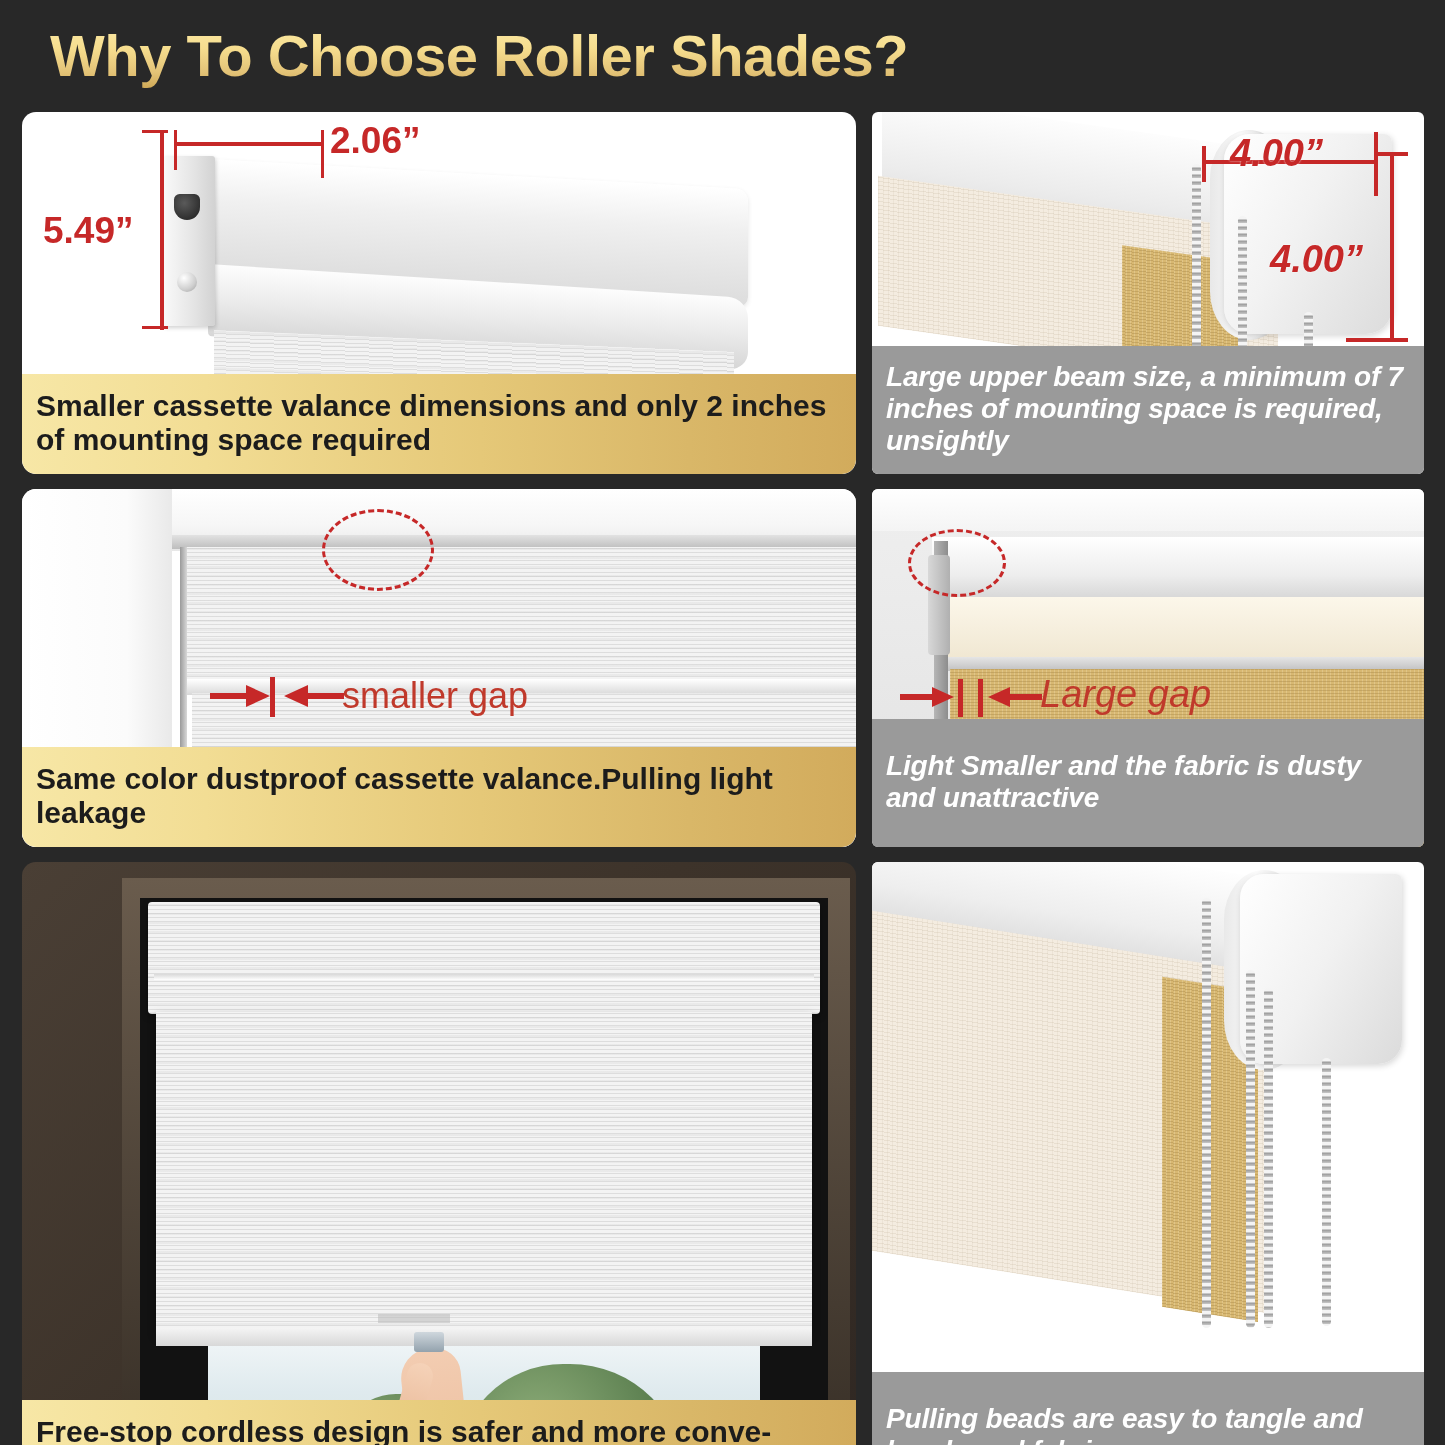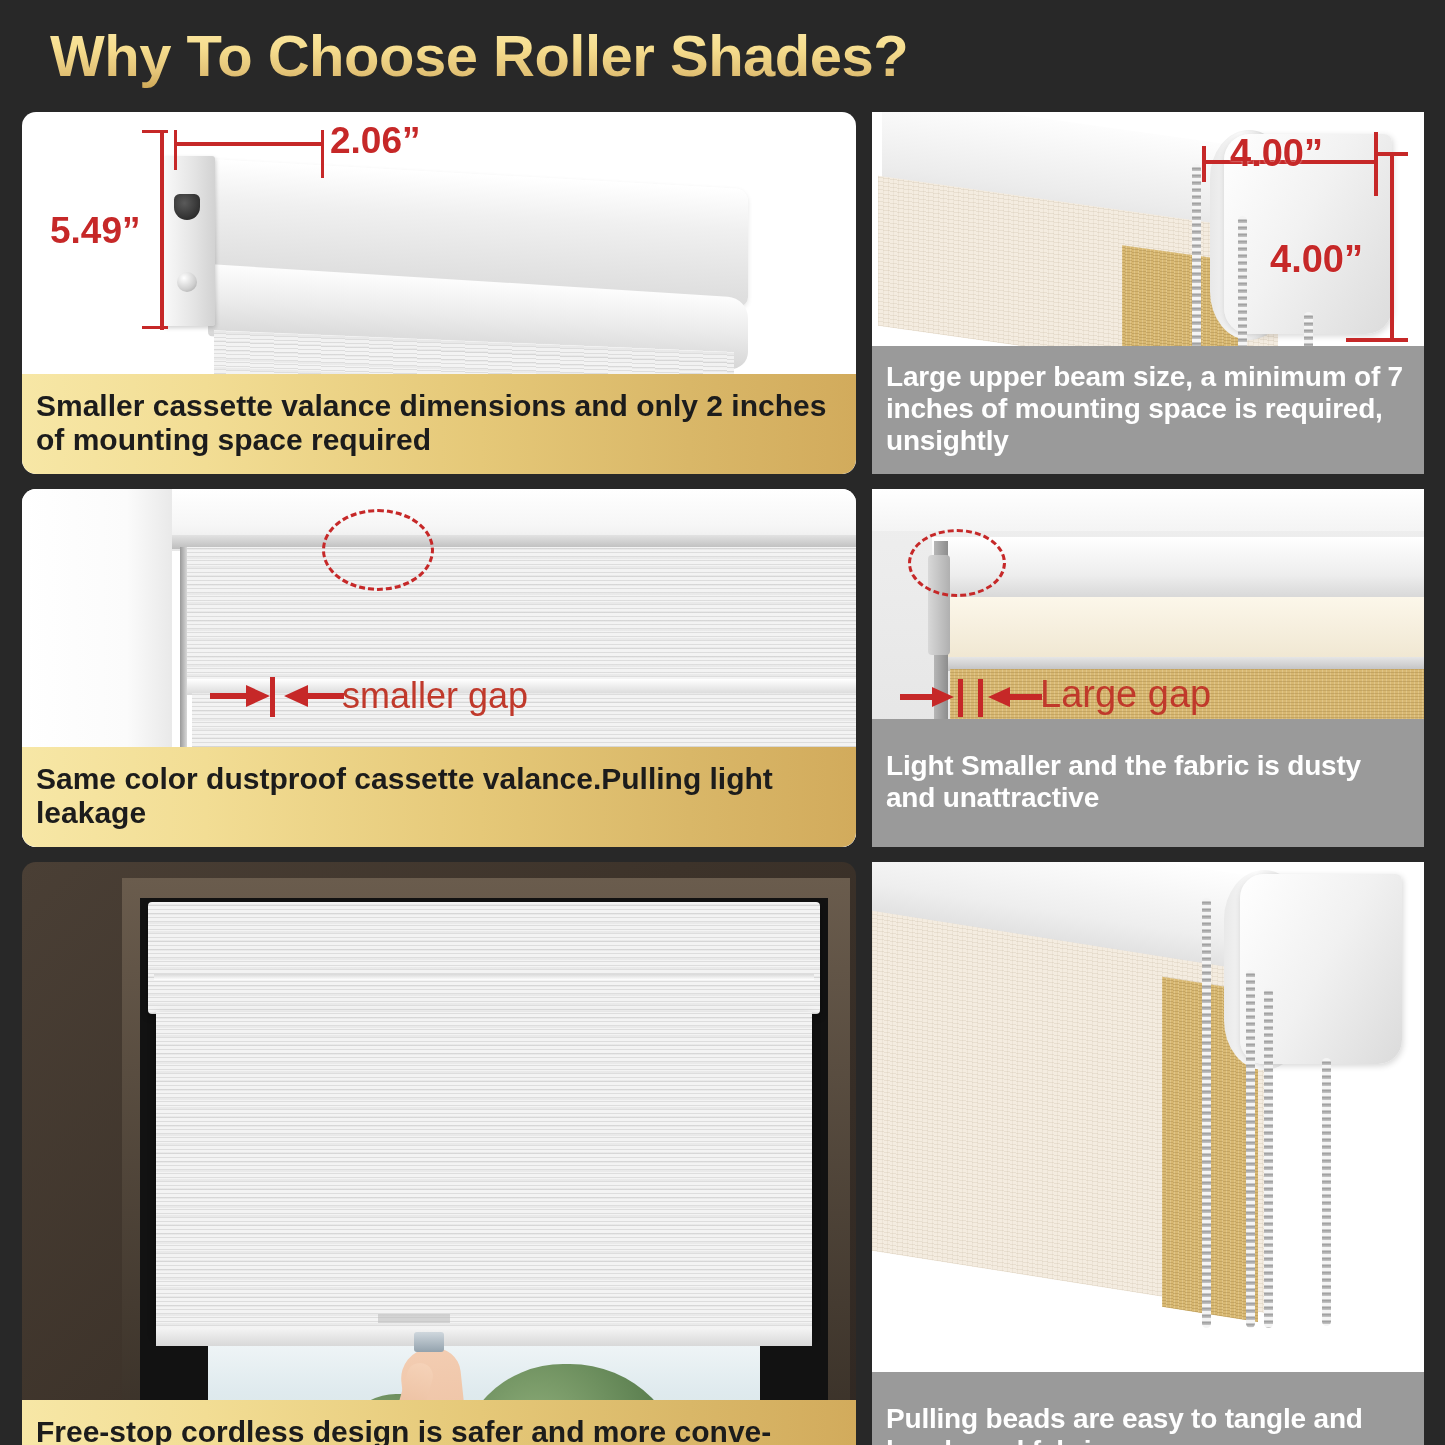--- a/index.html
+++ b/index.html
@@ -26,21 +26,21 @@
     text-shadow:none;
     white-space:nowrap;
     margin-left:16px;
   }
 
   
   .grid{position:absolute;left:0;top:0;width:1445px;height:1445px;}
 
   .panel{position:absolute;overflow:hidden;}
   .panel.left{left:22px;width:834px;border-radius:14px;}
-  .panel.right{left:872px;width:552px;border-radius:0;}
+  .panel.right{left:872px;width:552px;border-radius:6px;font-style:italic;}
 
   .row1{top:112px;height:362px;}
   .row2{top:489px;height:358px;}
   .row3{top:862px;height:638px;}
 
   .photo{position:absolute;left:0;top:0;right:0;bottom:0;overflow:hidden;}
 
   
   .cap{
     position:absolute;left:0;right:0;bottom:0;
@@ -225,21 +225,21 @@
       <div class="p1-screw"></div>
 
       <div class="dim-line" style="left:152px;top:18px;width:3px;height:40px;"></div>
       <div class="dim-line" style="left:299px;top:18px;width:3px;height:48px;"></div>
       <div class="dim-line" style="left:152px;top:30px;width:150px;height:4px;"></div>
       <div class="dim-label" style="left:308px;top:8px;font-size:37px;">2.06”</div>
 
       <div class="dim-line" style="left:138px;top:18px;width:4px;height:200px;"></div>
       <div class="dim-line" style="left:120px;top:18px;width:26px;height:3px;"></div>
       <div class="dim-line" style="left:120px;top:214px;width:26px;height:3px;"></div>
-      <div class="dim-label" style="left:28px;top:98px;font-size:37px;">5.49”</div>
+      <div class="dim-label" style="left:21px;top:98px;font-size:37px;">5.49”</div>
     </div>
     <div class="cap gold h2">Smaller cassette valance dimensions and only 2 inches of mounting space required</div>
   </div>
 
   <div class="panel right row1">
     <div class="photo">
       <div class="whitebg"></div>
 
       <div class="p2-roll fabric"></div>
       <div class="p2-sheer fabric-beige"></div>

